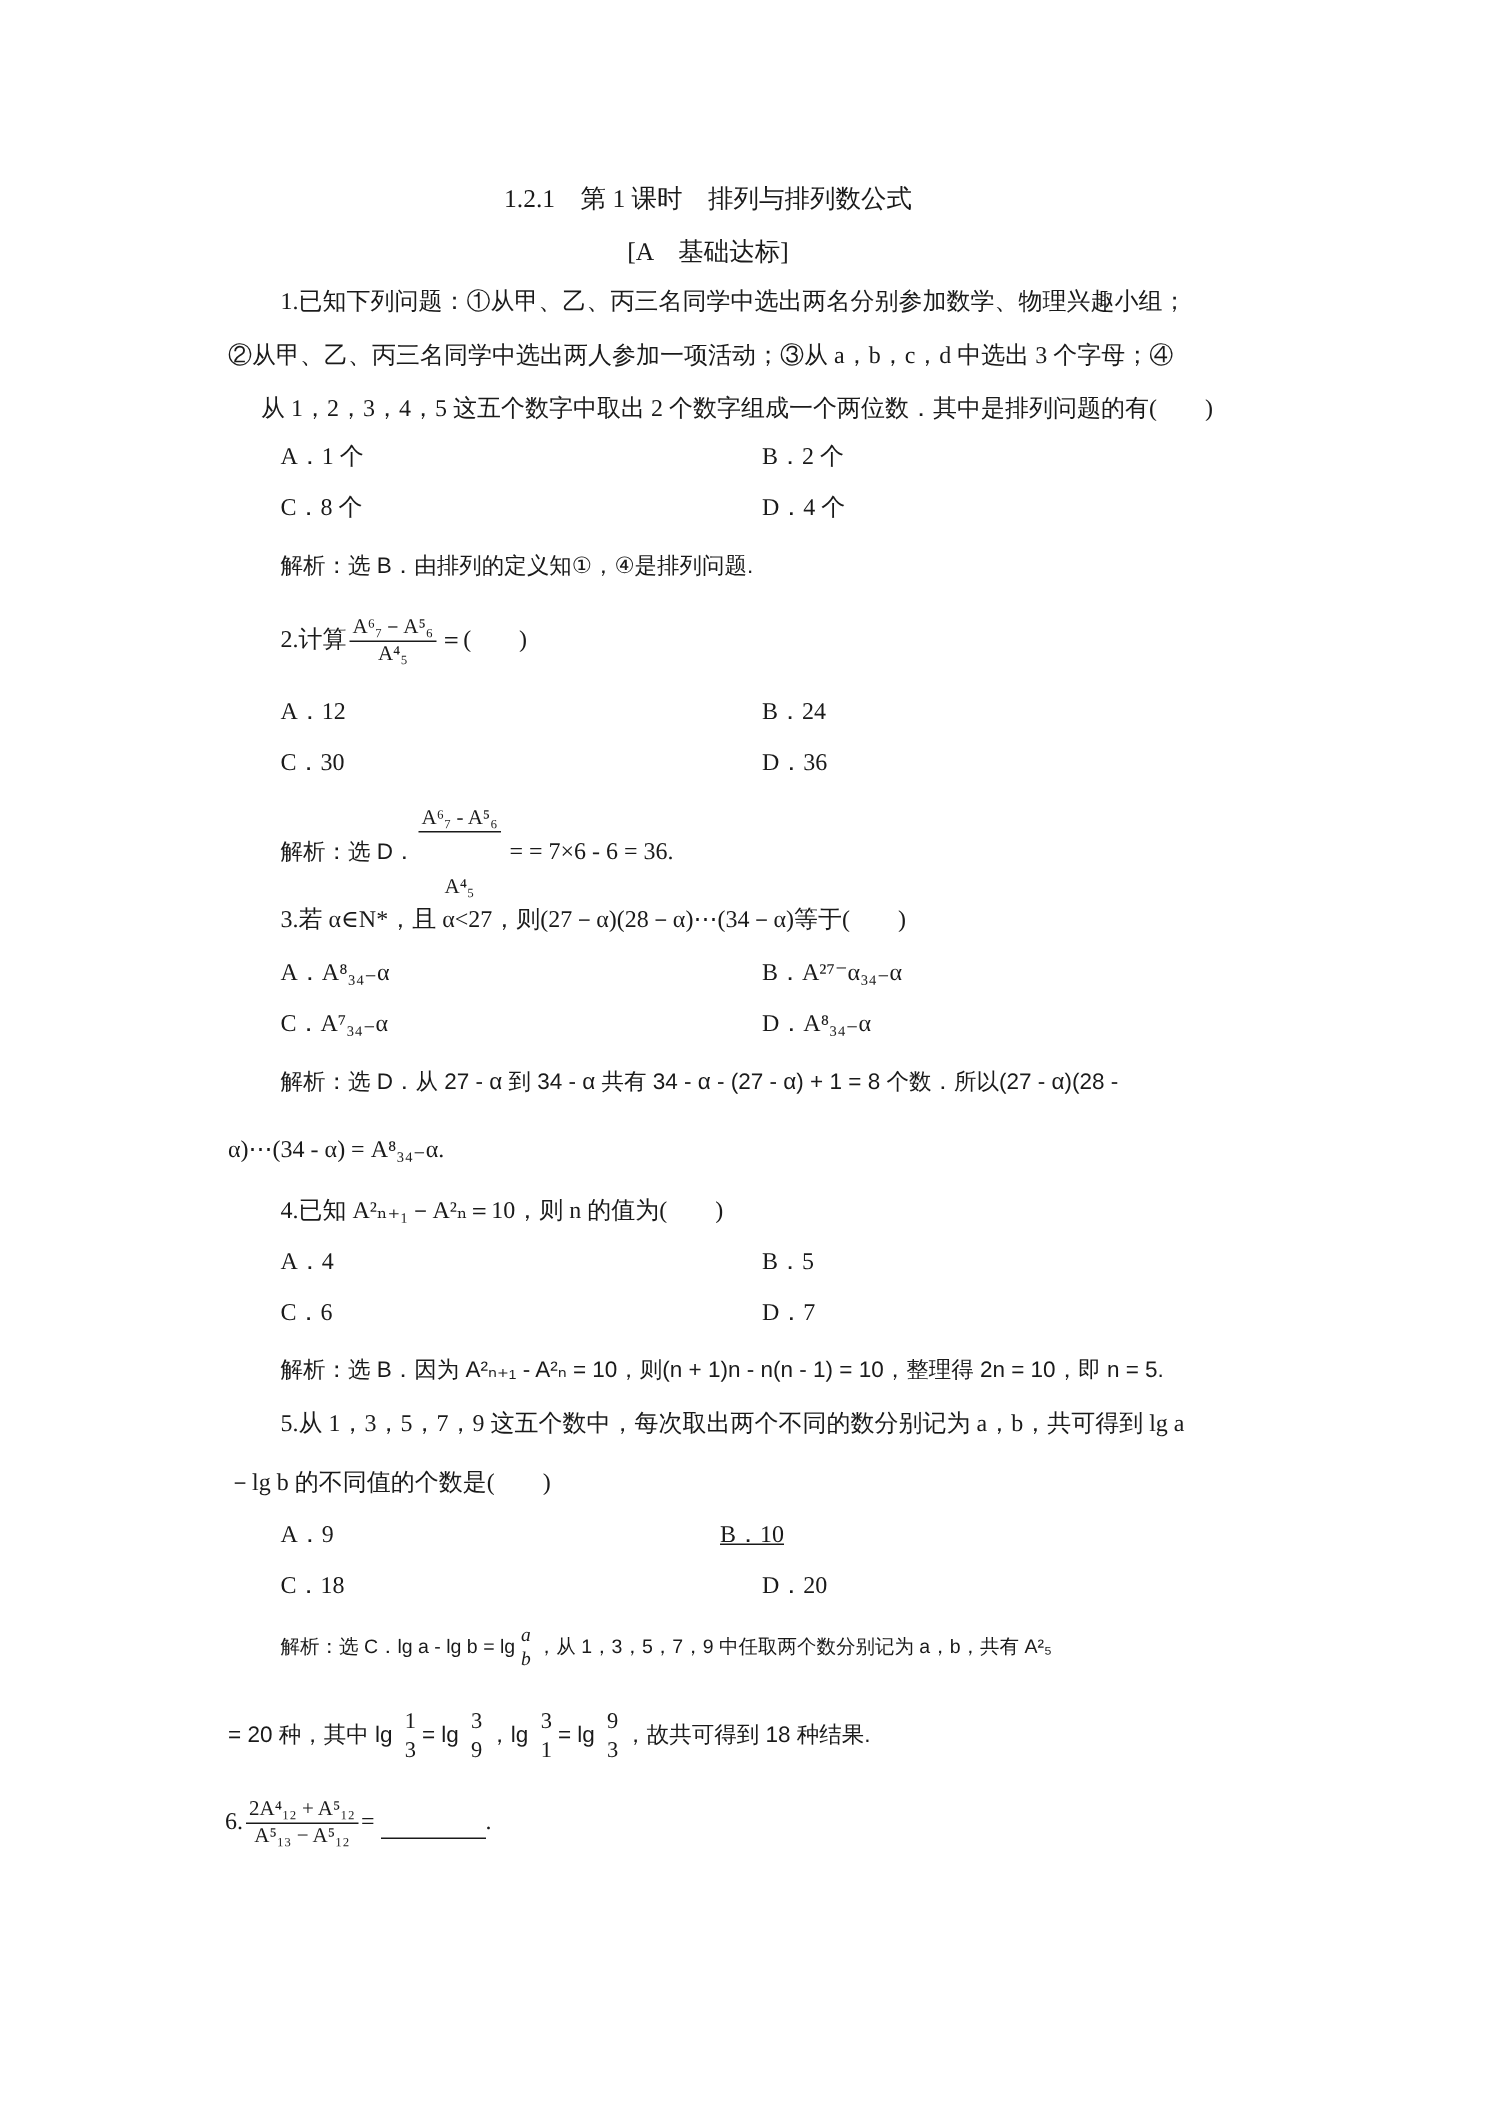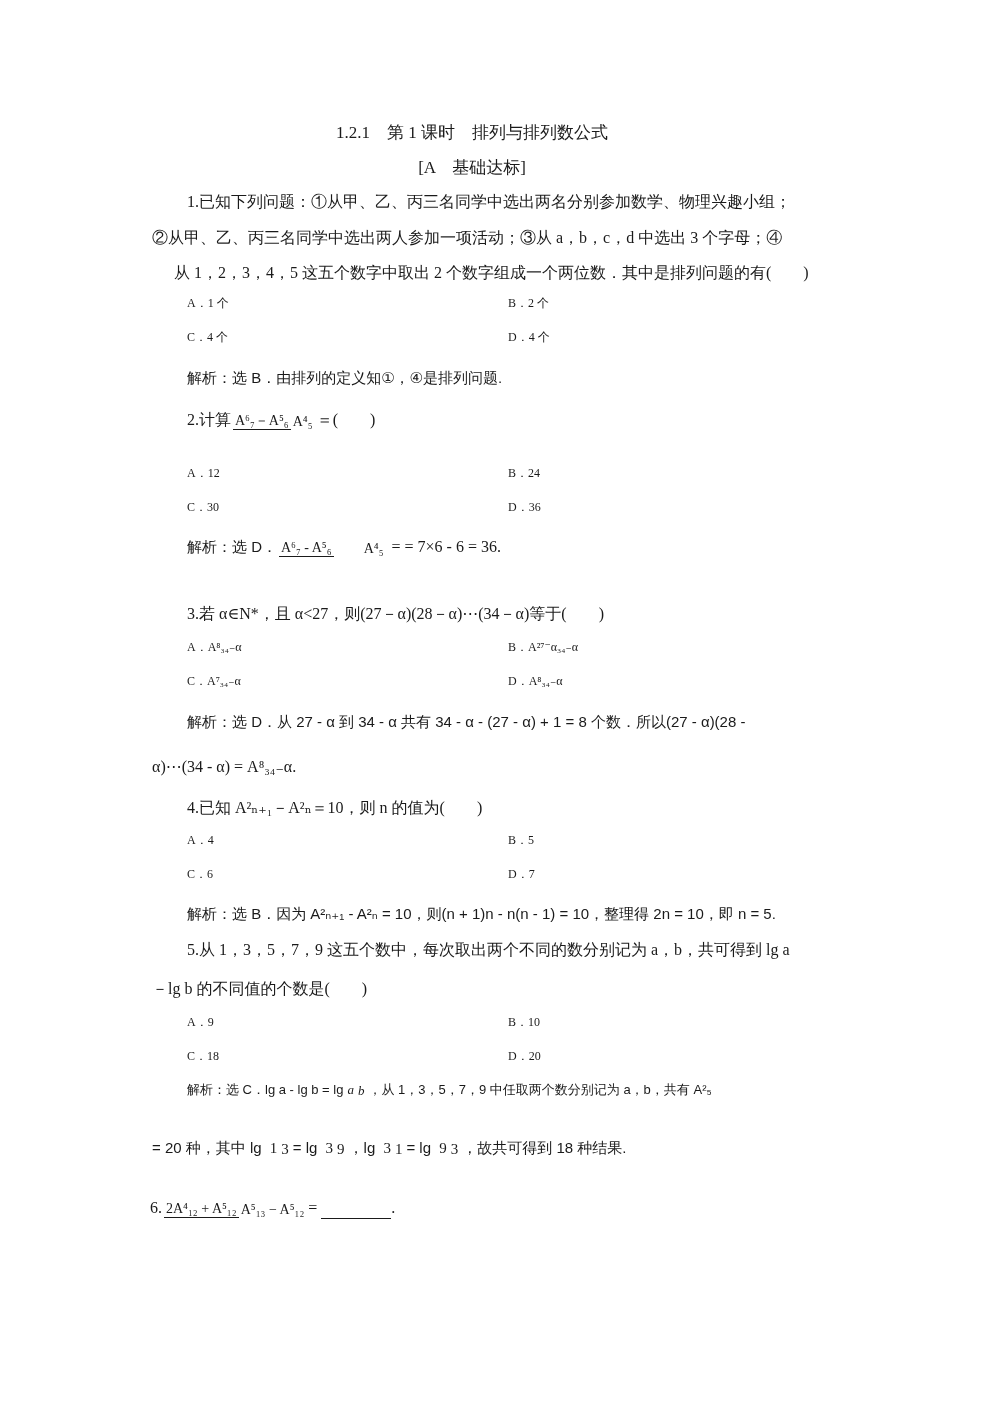--- a/index.html
+++ b/index.html
@@ -5,41 +5,41 @@
   html, body { margin: 0; padding: 0; background: #ffffff; }
   body {
     width: 1000px; height: 1414px; position: relative; overflow: hidden;
     font-family: "Liberation Serif", "DejaVu Serif", serif;
     color: #1a1a1a; font-size: 16px;
   }
   .abs { position: absolute; white-space: nowrap; line-height: 1; }
   .title { left: 0; width: 944px; text-align: center; font-size: 17px; }
   .sans { font-family: "Liberation Sans", "DejaVu Sans", sans-serif; }
   i, .it { font-style: italic; }
-  .frac { display: inline-flex; align-items: center; vertical-align: middle; margin: 0 2px; }
+  .frac { display: inline-flex; flex-direction: column; align-items: center; vertical-align: middle; margin: 0 2px; }
   .frac .num { border-bottom: 1px solid #1a1a1a; padding: 0 2px 1px; line-height: 1.1; }
   .frac .den { padding: 1px 2px 0; line-height: 1.1; }
   .blank { display: inline-block; width: 70px; border-bottom: 1px solid #1a1a1a; vertical-align: -6px; margin-left: 4px; }
-  .opt { font-size: 12px; }
+  .opt { font-size: 16px; }
 </style>
 </head>
 <body>
 
 <div>
 
   <div class="abs title" style="top:124px;">1.2.1　第 1 课时　排列与排列数公式</div>
   <div class="abs title" style="top:159px;">[A　基础达标]</div>
 
   <div>
     <div class="abs" style="left:187px; top:194px;">1.已知下列问题：①从甲、乙、丙三名同学中选出两名分别参加数学、物理兴趣小组；</div>
     <div class="abs" style="left:152px; top:230px;">②从甲、乙、丙三名同学中选出两人参加一项活动；③从 a，b，c，d 中选出 3 个字母；④</div>
     <div class="abs" style="left:152px; top:265px;margin-left:22px;">从 1，2，3，4，5 这五个数字中取出 2 个数字组成一个两位数．其中是排列问题的有(　　)</div>
     <div class="abs opt" style="left:187px; top:297px;">A．1 个</div>
     <div class="abs opt" style="left:508px; top:297px;">B．2 个</div>
-    <div class="abs opt" style="left:187px; top:331px;">C．4 个</div>
+    <div class="abs opt" style="left:187px; top:331px;">C．8 个</div>
     <div class="abs opt" style="left:508px; top:331px;">D．4 个</div>
     <div class="abs sans" style="left:187px; top:370px; font-size:15px;">解析：选 B．由排列的定义知①，④是排列问题.</div>
   </div>
 
   <div>
     <div class="abs" style="left:187px; top:411px; line-height:1.1;">
       <span>2.计算</span><span class="frac" style="font-size:14px;">
           <span class="num">A⁶₇－A⁵₆</span>
           <span class="den">A⁴₅</span>
         </span><span>＝(　　)</span>
@@ -72,21 +72,21 @@
     <div class="abs opt" style="left:508px; top:834px;">B．5</div>
     <div class="abs opt" style="left:187px; top:868px;">C．6</div>
     <div class="abs opt" style="left:508px; top:868px;">D．7</div>
     <div class="abs sans" style="left:187px; top:906px; font-size:15px;">解析：选 B．因为 A²ₙ₊₁ - A²ₙ = 10，则(n + 1)n - n(n - 1) = 10，整理得 2n = 10，即 n = 5.</div>
   </div>
 
   <div>
     <div class="abs" style="left:187px; top:942px;">5.从 1，3，5，7，9 这五个数中，每次取出两个不同的数分别记为 a，b，共可得到 lg a</div>
     <div class="abs" style="left:152px; top:981px;">－lg b 的不同值的个数是(　　)</div>
     <div class="abs opt" style="left:187px; top:1016px;">A．9</div>
-    <div class="abs opt" style="left:508px; top:1016px;">B．10</div>
+    <div class="abs opt" style="left:480px; top:1016px;text-decoration:underline;">B．10</div>
     <div class="abs opt" style="left:187px; top:1050px;">C．18</div>
     <div class="abs opt" style="left:508px; top:1050px;">D．20</div>
     <div class="abs sans" style="left:187px; top:1083px; font-size:13px; line-height:1.1;">
       <span>解析：选 C．lg a - lg b = lg</span><span class="frac it" style="font-family:'Liberation Serif',serif;">
           <span class="num" style="border:none;">a</span>
           <span class="den">b</span>
         </span><span>，从 1，3，5，7，9 中任取两个数分别记为 a，b，共有 A²₅</span>
     </div>
     <div class="abs sans" style="left:152px; top:1140px; font-size:15px; line-height:1.1;">
       <span>= 20 种，其中 lg</span>

